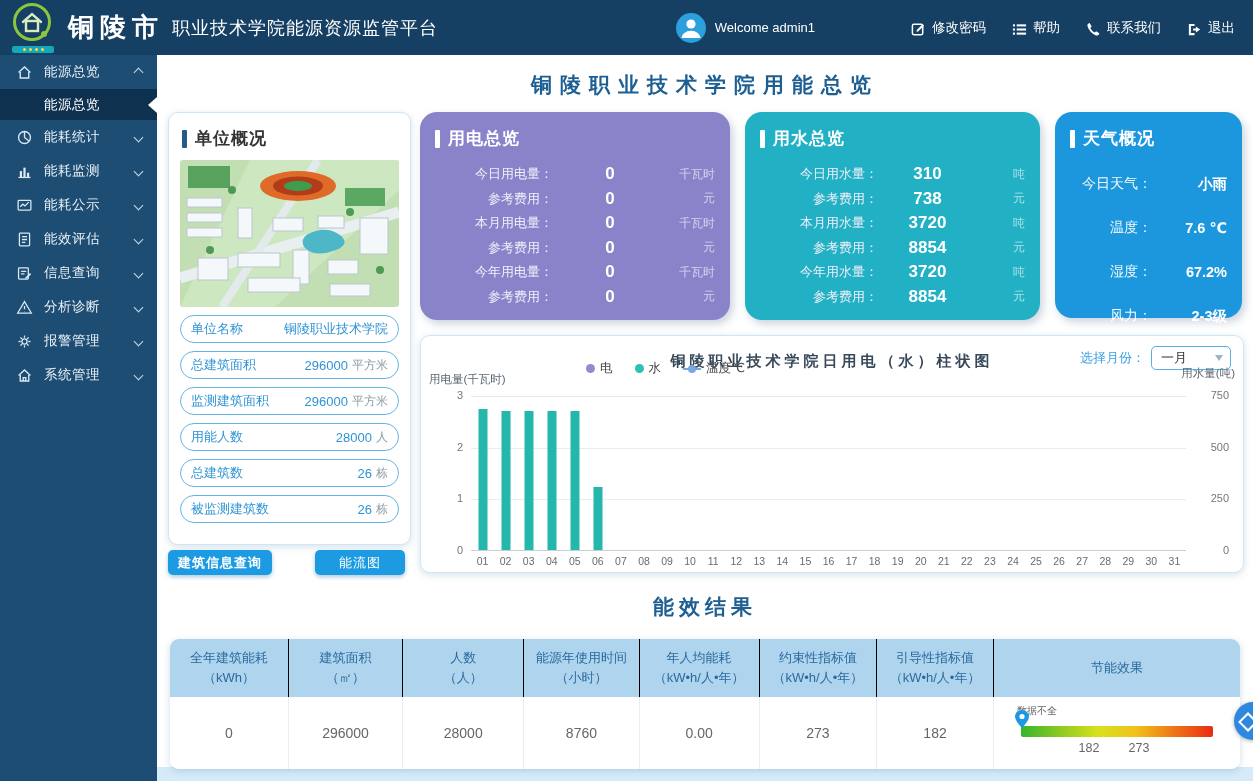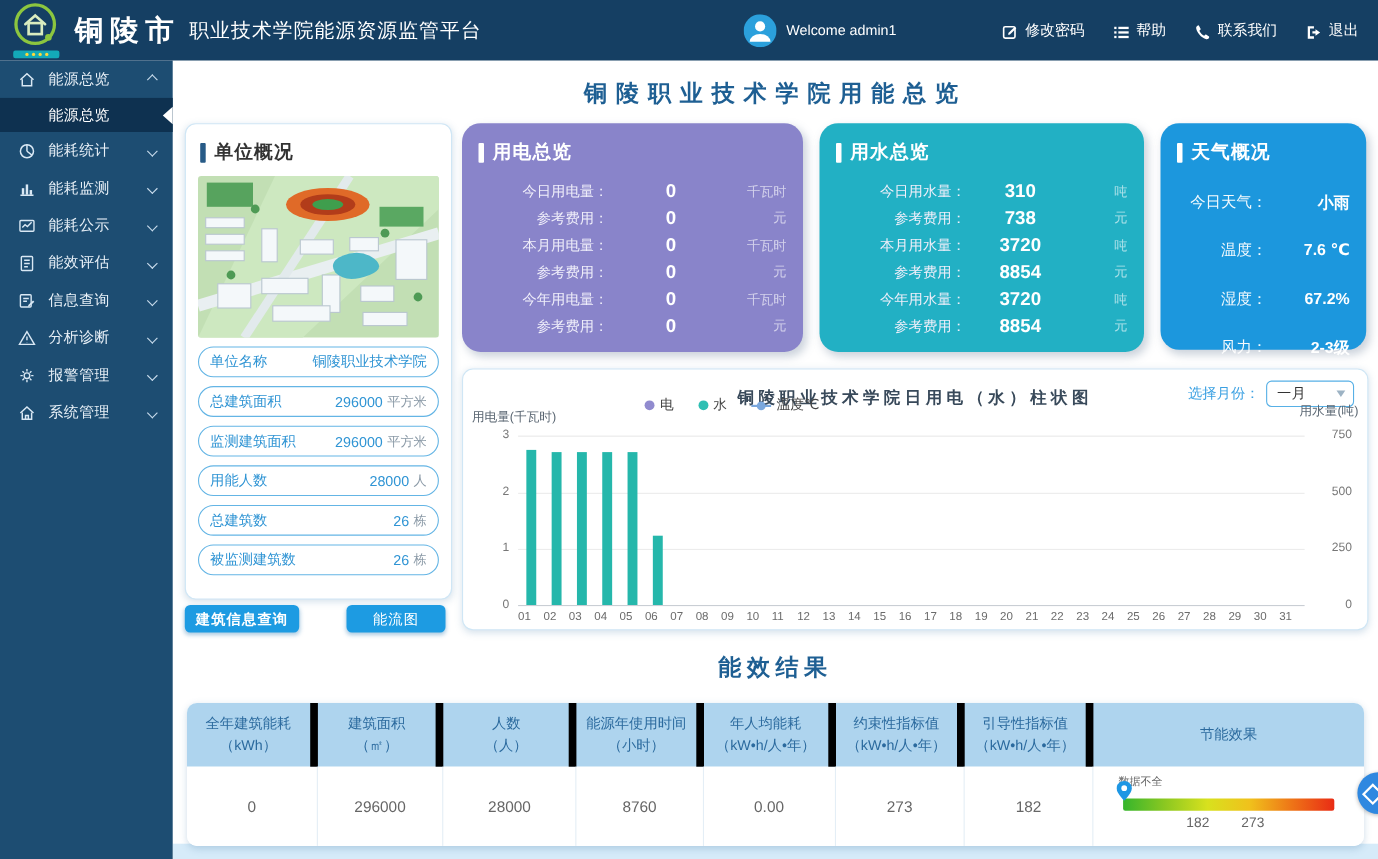--- a/index.html
+++ b/index.html
@@ -92,31 +92,31 @@
   .plot{position:absolute;left:50px;top:60px;width:715px;height:153px;
         border-top:1px solid #e8e8e8;}
   .grid{position:absolute;left:0;width:100%;height:1px;background:#ececec;}
   .baseline{position:absolute;left:0;bottom:-1px;width:100%;height:1px;background:#c9ced4;}
   .bar-el{position:absolute;bottom:0;width:9px;background:#25b7ab;transform:translateX(-50%);}
   .yticks{position:absolute;display:flex;flex-direction:column;justify-content:space-between;
           font-size:11px;color:#777;text-align:right;}
   .yt-l{left:14px;top:53px;height:167px;width:28px;}
   .yt-r{right:14px;top:53px;height:167px;width:30px;}
   .xlabels{position:absolute;left:50px;top:219px;width:715px;display:flex;}
-  .xlabels span{flex:1;font-size:10.5px;color:#6b6b6b;}
+  .xlabels span{flex:1;text-align:center;font-size:10.5px;color:#6b6b6b;}
   
   .sec-title{position:absolute;left:0;right:0;top:538px;text-align:center;color:#1e5f93;
              font-size:21px;font-weight:bold;letter-spacing:5px;}
   .bottom-strip{position:absolute;left:0;right:0;top:712px;height:14px;background:#d6ebf9;}
   .eff-table{position:absolute;left:13px;top:584px;width:1070px;border-radius:9px;overflow:hidden;
              box-shadow:0 2px 7px rgba(90,140,180,.3);background:#fff;}
   .eff-head{display:grid;grid-template-columns:11.1% 10.7% 11.3% 10.8% 11.2% 11% 10.9% auto;
             background:#aed4ee;}
   .eff-head .hc{padding:9px 2px;text-align:center;color:#2b6a9e;font-size:13px;line-height:1.55;
-                border-right:7px solid #000000;}
+                border-right:1px solid #000000;}
   .eff-head .hc:last-child{border-right:none;display:flex;align-items:center;justify-content:center;}
   .eff-row{display:grid;grid-template-columns:11.1% 10.7% 11.3% 10.8% 11.2% 11% 10.9% auto;background:#fff;}
   .eff-row .dc{height:72px;display:flex;align-items:center;justify-content:center;color:#666;
                font-size:14px;border-right:1px solid #e4eef6;}
   .eff-row .dc:last-child{border-right:none;}
   .saving{position:relative;width:200px;height:58px;}
   .sv-status{position:absolute;left:0;right:0;top:0;text-align:left;color:#666;font-size:10px;}
   .sv-bar{position:absolute;left:4px;top:22px;width:192px;height:11px;border-radius:2px;
           background:linear-gradient(90deg,#35b52c,#8cc821,#d8e11e,#f0c11c,#ee7417,#e92c15);}
   .sv-pin{position:absolute;left:-2px;top:6px;}

